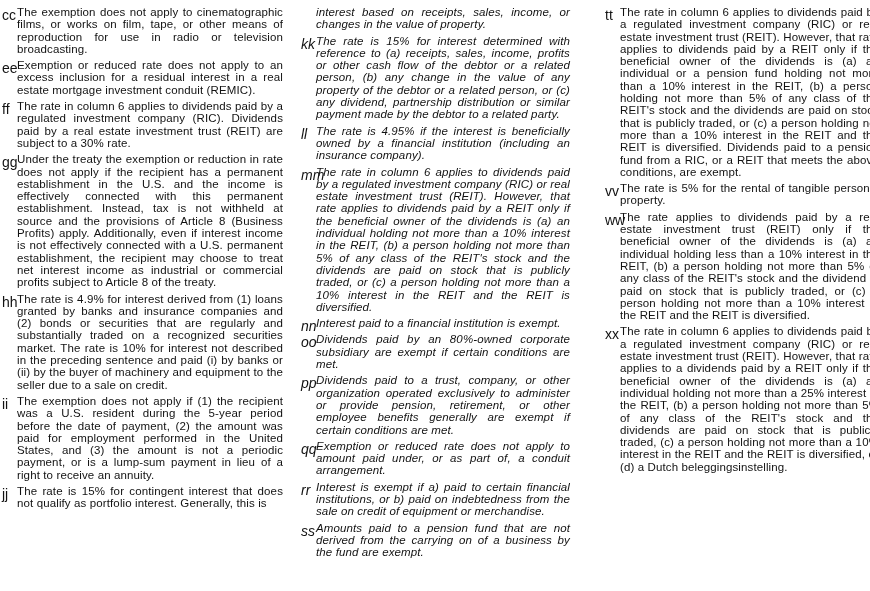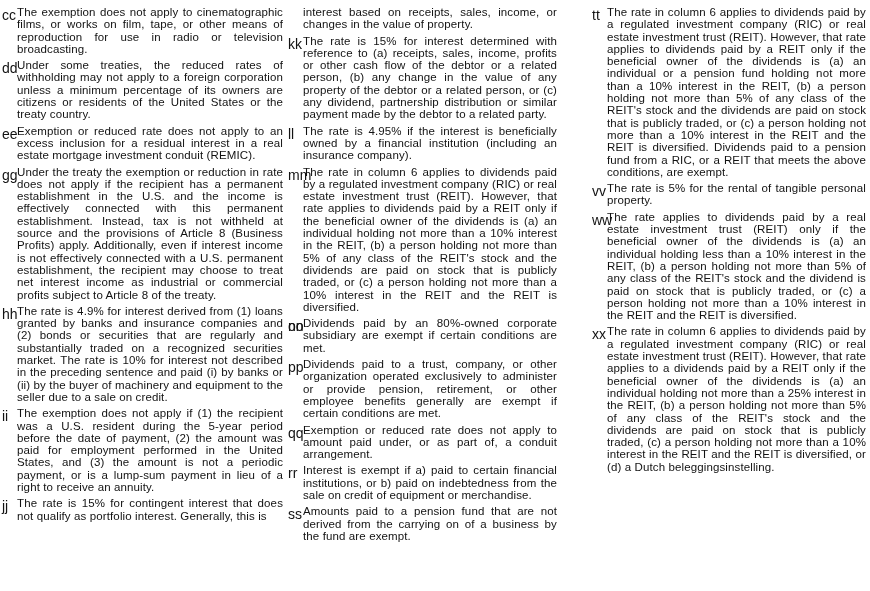--- a/index.html
+++ b/index.html
@@ -17,21 +17,21 @@
     padding: 6px 0 0 2px;
     display: flex;
     font-family: "Liberation Sans", "DejaVu Sans", sans-serif;
     font-size: 11.5px;
     line-height: 12.3px;
     letter-spacing: 0.12px;
     color: #121212;
   }
   .col { flex: 0 0 auto; }
   .col-1 { width: 281px; }
-  .col-2 { width: 269px; margin-left: 5px; }
+  .col-2 { width: 269px; margin-left: 18px; font-style: italic; }
   .col-3 { width: 274px; margin-left: 35px; }
   p.note {
     margin: 0 0 4px 0;
     padding-left: 15px;
     position: relative;
     text-align: justify;
   }
   p.note sup.marker {
     position: absolute;
     left: 0;
@@ -40,33 +40,33 @@
     line-height: 10px;
     letter-spacing: 0;
   }
 </style>
 </head>
 <body>
 
 <div class="page">
   <div class="col col-1">
       <p class="note"><sup class="marker">cc</sup><span>The exemption does not apply to cinemato­graphic films, or works on film, tape, or other means of reproduction for use in radio or television broadcasting.</span></p>
-      <p class="note"><sup class="marker">dd</sup><span>Under some treaties, the reduced rates of withholding may not apply to a foreign corporation unless a minimum percentage of its owners are citizens or residents of the United States or the treaty country.</span></p>
       <p class="note"><sup class="marker">ee</sup><span>Exemption or reduced rate does not apply to an excess inclusion for a residual interest in a real estate mortgage investment conduit (REMIC).</span></p>
+      <p class="note"><sup class="marker">ff</sup><span>The rate in column 6 applies to dividends paid by a regulated investment company (RIC). Dividends paid by a real estate investment trust (REIT) are subject to a 30% rate.</span></p>
       <p class="note"><sup class="marker">gg</sup><span>Under the treaty the exemption or reduction in rate does not apply if the recipient has a permanent establishment in the U.S. and the income is effectively connected with this permanent establishment. Instead, tax is not withheld at source and the provisions of Article 8 (Business Profits) apply. Additionally, even if interest income is not effectively connected with a U.S. permanent establishment, the recipient may choose to treat net interest income as industrial or commercial profits subject to Article 8 of the treaty.</span></p>
       <p class="note"><sup class="marker">hh</sup><span>The rate is 4.9% for interest derived from (1) loans granted by banks and insurance companies and (2) bonds or securities that are regularly and substantially traded on a recognized securities market. The rate is 10% for interest not described in the preceding sentence and paid (i) by banks or (ii) by the buyer of machinery and equipment to the seller due to a sale on credit.</span></p>
       <p class="note"><sup class="marker">ii</sup><span>The exemption does not apply if (1) the recipient was a U.S. resident during the 5-year period before the date of payment, (2) the amount was paid for employment performed in the United States, and (3) the amount is not a periodic payment, or is a lump-sum payment in lieu of a right to receive an annuity.</span></p>
       <p class="note"><sup class="marker">jj</sup><span>The rate is 15% for contingent interest that does not qualify as portfolio interest. Generally, this is</span></p>
     </div>
   <div class="col col-2">
       <p class="note"><span>interest based on receipts, sales, income, or changes in the value of property.</span></p>
       <p class="note"><sup class="marker">kk</sup><span>The rate is 15% for interest determined with reference to (a) receipts, sales, income, profits or other cash flow of the debtor or a related person, (b) any change in the value of any property of the debtor or a related person, or (c) any dividend, partnership distribution or similar payment made by the debtor to a related party.</span></p>
       <p class="note"><sup class="marker">ll</sup><span>The rate is 4.95% if the interest is beneficially owned by a financial institution (including an insurance company).</span></p>
       <p class="note"><sup class="marker">mm</sup><span>The rate in column 6 applies to dividends paid by a regulated investment company (RIC) or real estate investment trust (REIT). However, that rate applies to dividends paid by a REIT only if the beneficial owner of the dividends is (a) an individual holding not more than a 10% interest in the REIT, (b) a person holding not more than 5% of any class of the REIT's stock and the dividends are paid on stock that is publicly traded, or (c) a person holding not more than a 10% interest in the REIT and the REIT is diversified.</span></p>
-      <p class="note"><sup class="marker">nn</sup></p>
+      <p class="note"><sup class="marker">nn</sup><span>Interest paid to a financial institution is exempt.</span></p>
       <p class="note"><sup class="marker">oo</sup><span>Dividends paid by an 80%-owned corporate subsidiary are exempt if certain conditions are met.</span></p>
       <p class="note"><sup class="marker">pp</sup><span>Dividends paid to a trust, company, or other organization operated exclusively to administer or provide pension, retirement, or other employee benefits generally are exempt if certain conditions are met.</span></p>
       <p class="note"><sup class="marker">qq</sup><span>Exemption or reduced rate does not apply to amount paid under, or as part of, a conduit arrangement.</span></p>
       <p class="note"><sup class="marker">rr</sup><span>Interest is exempt if a) paid to certain financial institutions, or b) paid on indebtedness from the sale on credit of equipment or merchandise.</span></p>
       <p class="note"><sup class="marker">ss</sup><span>Amounts paid to a pension fund that are not derived from the carrying on of a business by the fund are exempt.</span></p>
     </div>
   <div class="col col-3">
       <p class="note"><sup class="marker">tt</sup><span>The rate in column 6 applies to dividends paid by a regulated investment company (RIC) or real estate investment trust (REIT). However, that rate applies to dividends paid by a REIT only if the beneficial owner of the dividends is (a) an individual or a pension fund holding not more than a 10% interest in the REIT, (b) a person holding not more than 5% of any class of the REIT's stock and the dividends are paid on stock that is publicly traded, or (c) a person holding not more than a 10% interest in the REIT and the REIT is diversified. Dividends paid to a pension fund from a RIC, or a REIT that meets the above conditions, are exempt.</span></p>
       <p class="note"><sup class="marker">vv</sup><span>The rate is 5% for the rental of tangible personal property.</span></p>
       <p class="note"><sup class="marker">ww</sup><span>The rate applies to dividends paid by a real estate investment trust (REIT) only if the beneficial owner of the dividends is (a) an individual holding less than a 10% interest in the REIT, (b) a person holding not more than 5% of any class of the REIT's stock and the dividend is paid on stock that is publicly traded, or (c) a person holding not more than a 10% interest in the REIT and the REIT is diversified.</span></p>

